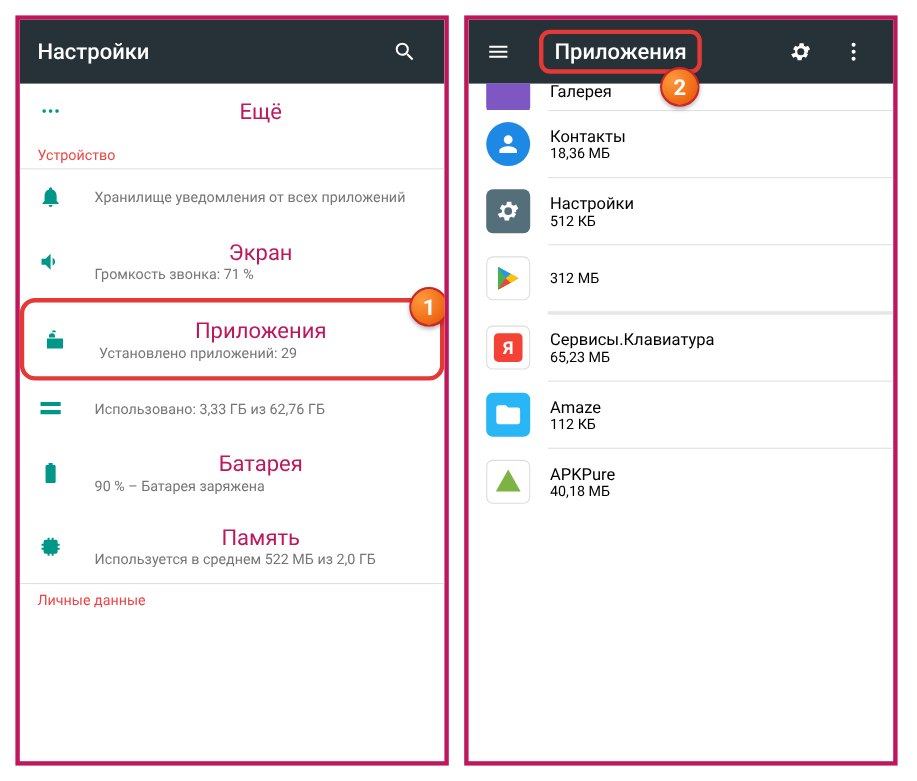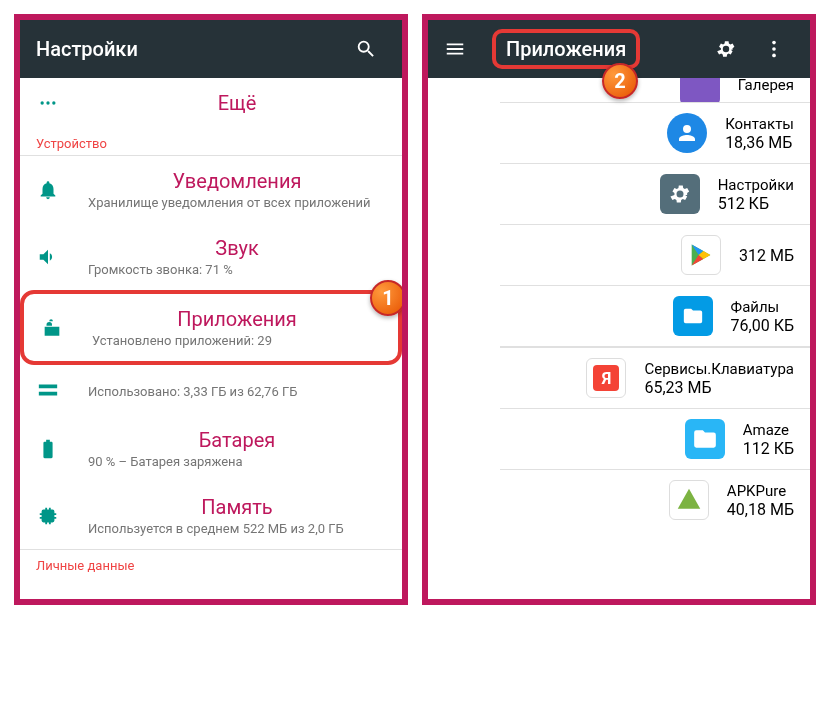--- a/index.html
+++ b/index.html
@@ -8,22 +8,22 @@
     background: #fff;
     width: 834px;
     height: 710px;
     position: relative;
     display: flex;
     gap: 14px;
     padding: 14px;
   }
   .screen {
     width: 394px;
-    height: 591px;
-    border: 6px solid #be185d;
+    height: 682px;
+    border: 4px solid #be185d;
     background: #fff;
     overflow: hidden;
     position: relative;
   }
   .appbar {
     background: #263238;
     color: #fff;
     height: 58px;
     display: flex;
     align-items: center;
@@ -68,29 +68,28 @@
     border: 4px solid #e53935;
     border-radius: 10px;
     padding: 4px 10px;
     display: inline-block;
     position: relative;
   }
   .app-row {
     display: flex; align-items:center;
     padding: 10px 16px;
     gap: 18px;
-    justify-content: flex-end;
   }
   .app-row .app-ico {
     width: 40px; height:40px; border-radius: 6px;
     display:flex; align-items:center; justify-content:center;
     flex-shrink:0; font-weight: bold; color:#fff;
   }
   .app-row .txt .primary { font-size: 15px; }
-  .app-row .txt .secondary { font-size: 16px; }
+  .app-row .txt .secondary { font-size: 13px; }
   .teal { fill: #009688; color:#009688; }
 </style>
 </head>
 <body>
 
 <div class="screen">
   <div class="appbar">
     <div class="title">Настройки</div>
     <div class="icon-slot">
       <svg class="svg-icon" viewBox="0 0 24 24">
@@ -116,32 +115,31 @@
   <div class="divider"></div>
 
   <div id="left-items">
       <div class="list-row">
     <div class="ico">
           <svg viewBox="0 0 24 24" width="22" height="22" class="teal">
             <path fill="currentColor" d="M12 22a2 2 0 002-2h-4a2 2 0 002 2zm6-6V11c0-3.07-1.63-5.64-4.5-6.32V4a1.5 1.5 0 10-3 0v.68C7.63 5.36 6 7.92 6 11v5l-2 2v1h16v-1l-2-2z"></path>
           </svg>
         </div>
     <div class="txt">
-      <div class="primary">Уведомления</div>
       <div class="secondary">Хранилище уведомления от всех приложений</div>
     </div>
       </div>
       <div class="list-row">
     <div class="ico">
           <svg viewBox="0 0 24 24" width="22" height="22" class="teal">
             <path fill="currentColor" d="M3 9v6h4l5 5V4L7 9H3zm13.5 3a4.5 4.5 0 00-2.5-4.03v8.05A4.5 4.5 0 0016.5 12z"></path>
           </svg>
         </div>
     <div class="txt">
-      <div class="primary">Звук</div>
+      <div class="primary">Экран</div>
       <div class="secondary">Громкость звонка: 71 %</div>
     </div>
       </div>
       <div class="list-row highlight-red">
     <div class="ico">
           <svg viewBox="0 0 24 24" width="22" height="22" class="teal">
             <path fill="currentColor" d="M6 8.5a3 3 0 016 0v1H6v-1zm-2 2h16v10H4v-10zm5-6a2 2 0 114 0h-4z"></path>
           </svg>
         </div>
     <div class="txt">
@@ -255,31 +253,20 @@
             <polygon points="4,3 14,8.5 10,12" fill="#2196f3"></polygon>
             <polygon points="4,21 14,15.5 10,12" fill="#f44336"></polygon>
             <polygon points="14,8.5 20,12 14,15.5 10,12" fill="#ffc107"></polygon>
           </svg>
         </div>
     <div class="txt">
       <div class="secondary">312 МБ</div>
     </div>
       </div>
       <div class="divider" style="margin-left: 72px;"></div>
-      <div class="app-row">
-    <div class="app-ico" style="background:#039be5;">
-          <svg viewBox="0 0 24 24" width="22" height="22" fill="#fff">
-            <path d="M10 4H4a2 2 0 00-2 2v12a2 2 0 002 2h16a2 2 0 002-2V8a2 2 0 00-2-2h-8l-2-2z"></path>
-          </svg>
-        </div>
-    <div class="txt">
-      <div class="primary">Файлы</div>
-      <div class="secondary">76,00 КБ</div>
-    </div>
-      </div>
       <div class="divider" style="margin-left: 72px;"></div>
       <div class="divider" style="margin-left: 72px;"></div>
       <div class="app-row">
     <div class="app-ico" style="background:#ffffff;border:1px solid #ddd;">
           <div style="background:#f44336;color:#fff;width:26px;height:26px;border-radius:4px;display:flex;align-items:center;justify-content:center;font-size:16px;font-weight:bold;">Я</div>
         </div>
     <div class="txt">
       <div class="primary">Сервисы.Клавиатура</div>
       <div class="secondary">65,23 МБ</div>
     </div>

